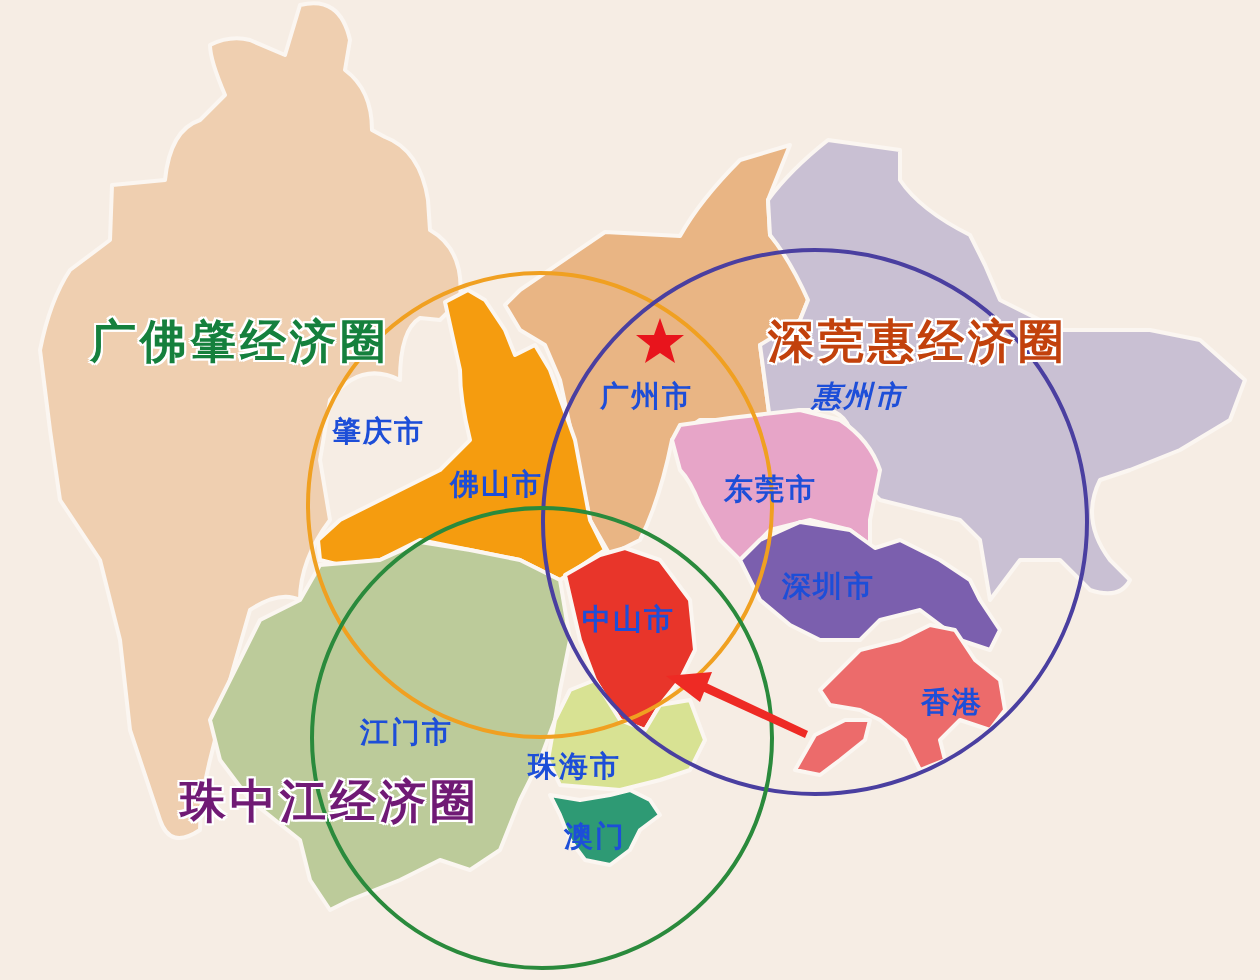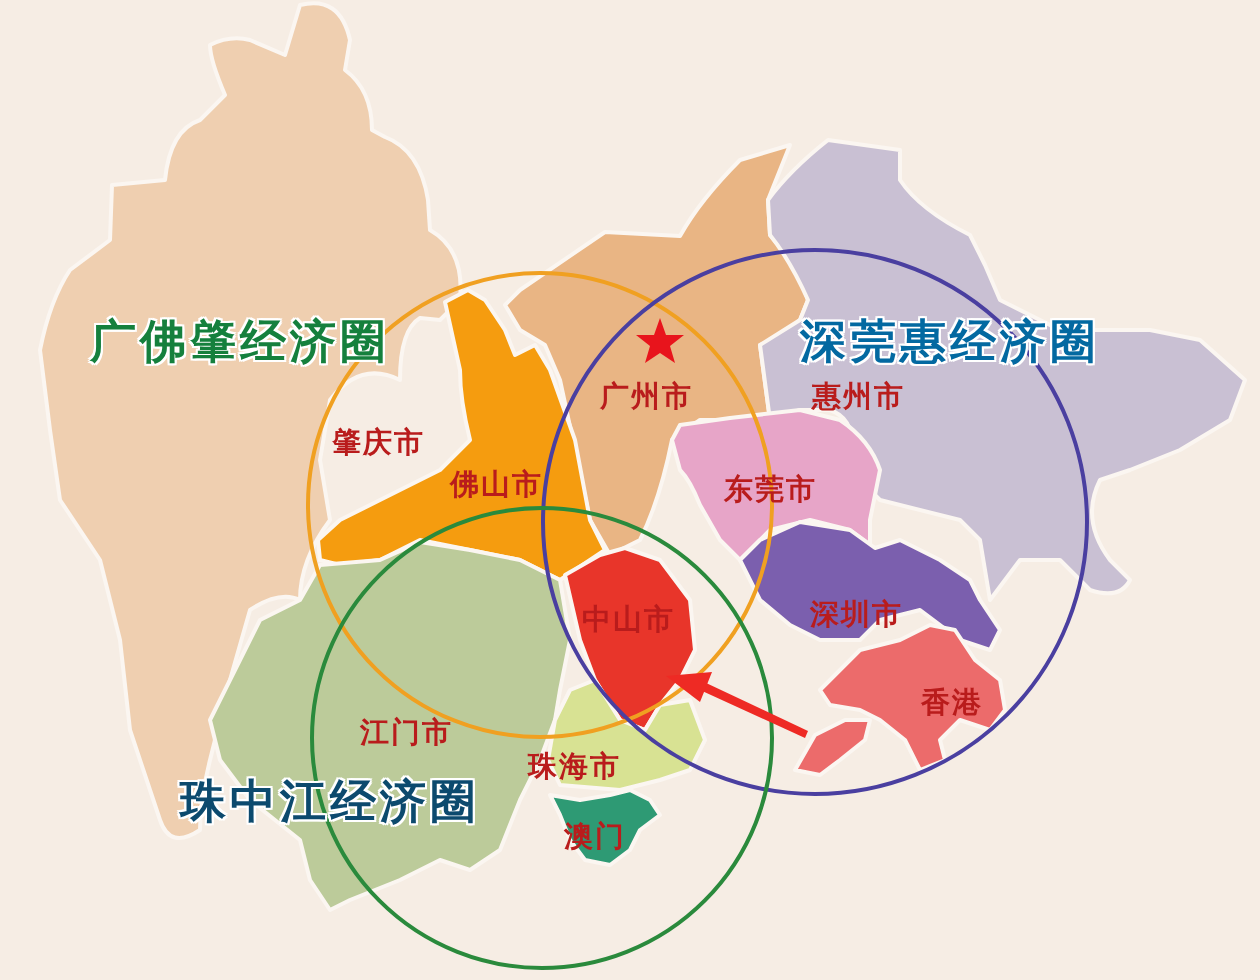--- a/index.html
+++ b/index.html
@@ -5,21 +5,21 @@
   html, body { margin: 0; padding: 0; }
   body {
     width: 1260px; height: 980px; overflow: hidden;
     background: #f6ede4;
     font-family: "DejaVu Sans", "Liberation Sans", sans-serif;
   }
   #map { position: absolute; left: 0; top: 0; width: 1260px; height: 980px; }
   .region { stroke: #fbf6f1; stroke-width: 4; stroke-linejoin: round; }
   .circle-ring { fill: none; stroke-width: 4; }
   .city-label {
-    position: absolute; font-size: 29px; font-weight: bold; color: #b91c1c;
+    position: absolute; font-size: 29px; font-weight: bold; color: #1d4ed8;
     letter-spacing: 2px; white-space: nowrap; line-height: 1;
   }
   .circle-title {
     position: absolute; font-size: 46px; font-weight: bold; white-space: nowrap;
     letter-spacing: 4px; line-height: 1;
     text-shadow: 2px 2px 0 #fff, -2px -2px 0 #fff, 2px -2px 0 #fff, -2px 2px 0 #fff,
                  0 2px 0 #fff, 0 -2px 0 #fff, 2px 0 0 #fff, -2px 0 0 #fff;
   }
 </style>
 </head>
@@ -76,26 +76,26 @@
 
   <polygon fill="#e8141c" points="660,318 666,335 684,335 670,346 675,363 660,353 645,363 650,346 636,335 654,335"></polygon>
 
   <g>
     <polygon fill="#ee2a24" points="805,738 700,690 704,682 808,731"></polygon>
     <polygon fill="#ee2a24" points="666,676 712,672 700,702"></polygon>
   </g>
 </svg>
 
 <div class="circle-title" style="left:90px; top:318px; color:#15803d;">广佛肇经济圈</div>
-<div class="circle-title" style="left:800px; top:318px; color:#0369a1;">深莞惠经济圈</div>
-<div class="circle-title" style="left:180px; top:778px; color:#0c4a6e;">珠中江经济圈</div>
+<div class="circle-title" style="left:768px; top:318px; color:#c2410c;">深莞惠经济圈</div>
+<div class="circle-title" style="left:180px; top:778px; color:#701a75;">珠中江经济圈</div>
 
-<div class="city-label" style="left:332px; top:428px;">肇庆市</div>
+<div class="city-label" style="left:332px; top:417px;">肇庆市</div>
 <div class="city-label" style="left:450px; top:470px;">佛山市</div>
 <div class="city-label" style="left:600px; top:382px;">广州市</div>
-<div class="city-label" style="left:812px; top:382px;">惠州市</div>
+<div class="city-label" style="left:812px; top:382px;font-style:italic;">惠州市</div>
 <div class="city-label" style="left:724px; top:475px;">东莞市</div>
-<div class="city-label" style="left:782px; top:600px;margin-left:28px;">深圳市</div>
+<div class="city-label" style="left:782px; top:572px;">深圳市</div>
 <div class="city-label" style="left:921px; top:688px;">香港</div>
 <div class="city-label" style="left:582px; top:605px;">中山市</div>
 <div class="city-label" style="left:360px; top:718px;">江门市</div>
 <div class="city-label" style="left:528px; top:752px;">珠海市</div>
 <div class="city-label" style="left:564px; top:814px;margin-top:8px;">澳门</div>
 
 </body></html>

